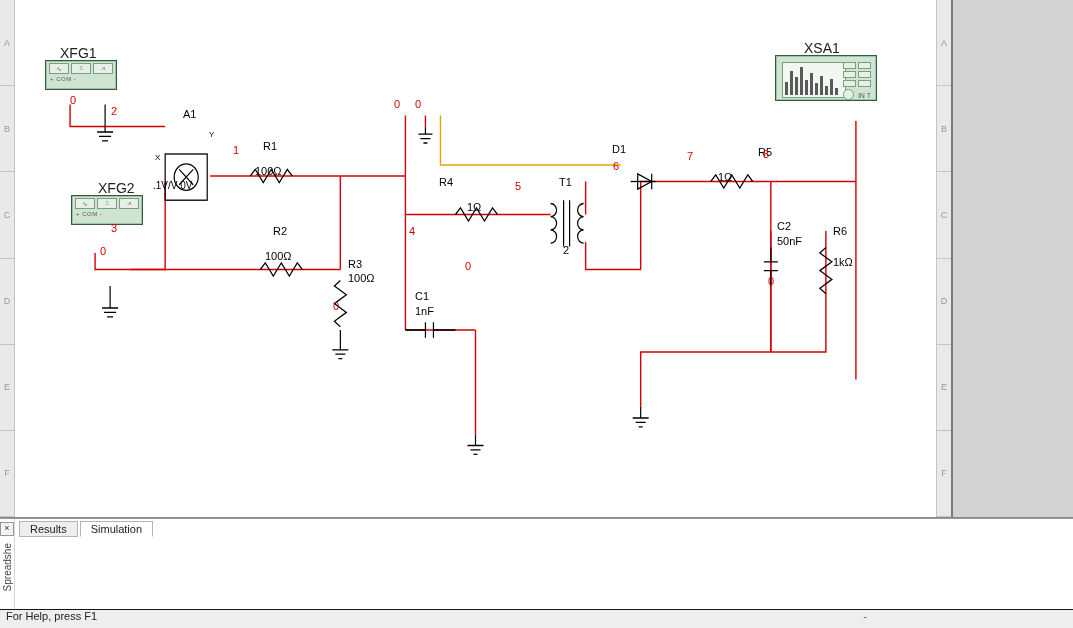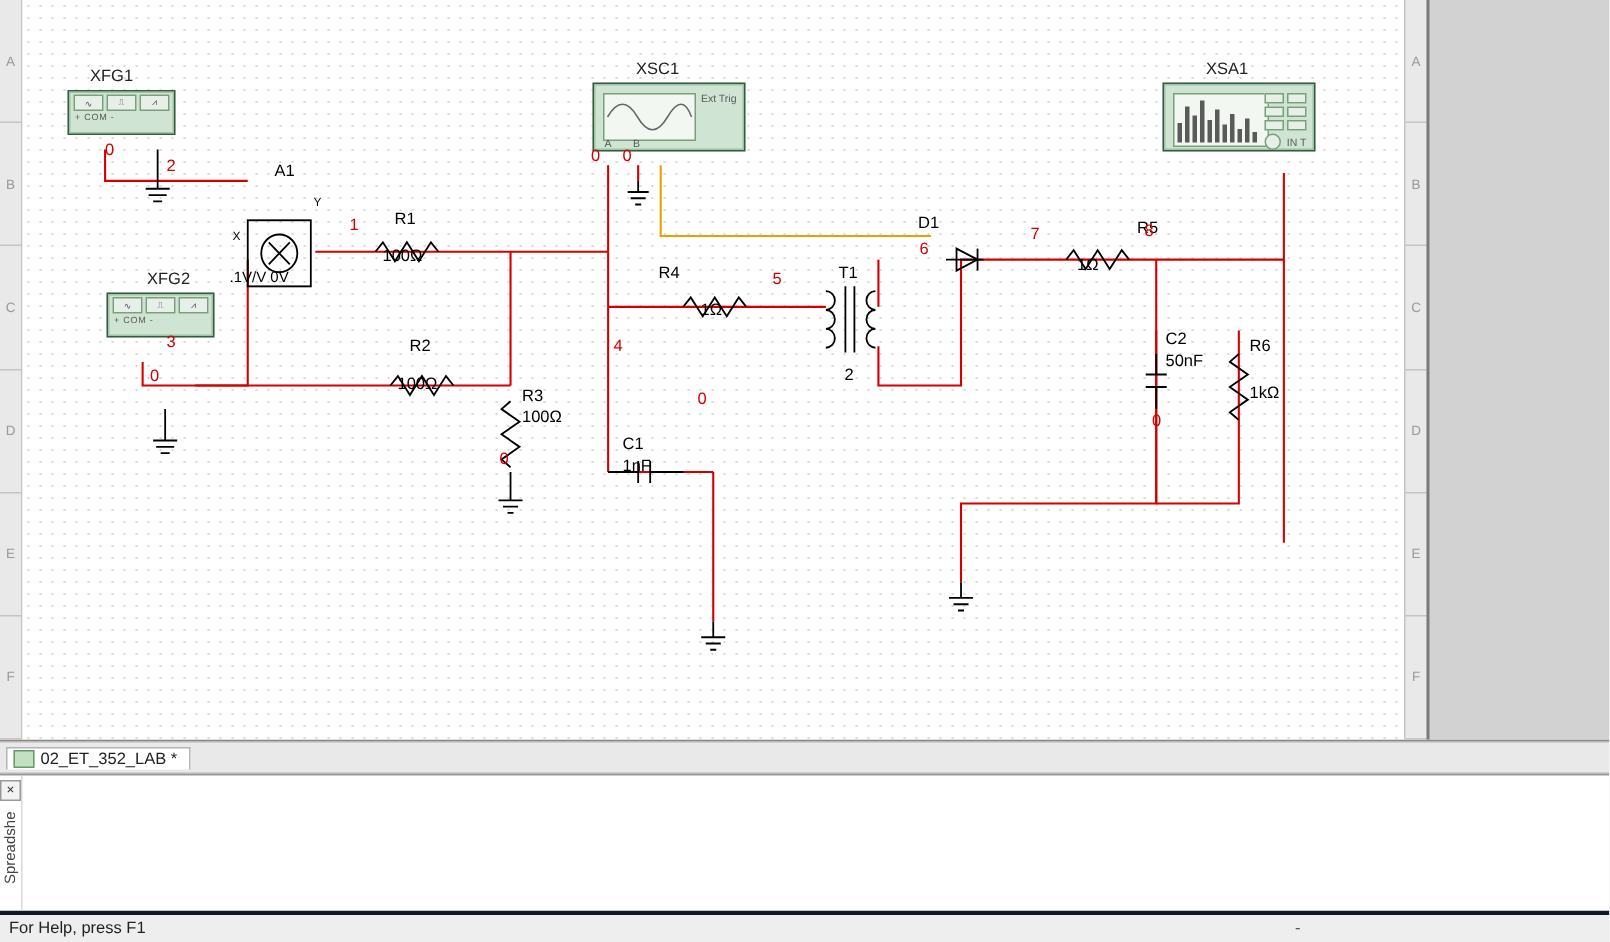--- a/index.html
+++ b/index.html
@@ -10,21 +10,21 @@
   .ruler-col.right{border-right:none;border-left:1px solid #c4c4c4;}
   .ruler-cell{flex:1;display:flex;align-items:center;justify-content:center;color:#999;font-size:9px;border-bottom:1px solid #c4c4c4;}
   .canvas{
     flex:1;position:relative;background:#fff;
     background-image:radial-gradient(circle,#d6d6d6 0.6px,transparent 0.6px);
     background-size:8px 8px;
   }
   .scroll-gap{width:120px;background:#d2d2d2;border-left:2px solid #7a7a7a;}
   
   .instr{position:absolute;width:100px;height:44px;background:#cfe4d3;border:1px solid #3a5a40;box-shadow:inset 0 0 0 1px #9cc3a5;}
-  .instr-label{position:absolute;top:-16px;left:28px;font-size:11px;color:#222;}
+  .instr-label{position:absolute;top:-16px;left:28px;font-size:14px;color:#222;}
   .fgen{width:70px;height:28px;}
   .fgen .row{display:flex;gap:2px;padding:2px 3px;}
   .fgen .btn{width:18px;height:9px;background:#e6f0e8;border:1px solid #7aa07a;font-size:6px;display:flex;align-items:center;justify-content:center;color:#4c4c4c;}
   .fgen .com{font-size:6px;color:#5a5a5a;letter-spacing:0.5px;padding-left:4px;}
   .scope .wave{position:absolute;left:6px;top:6px;width:60px;height:30px;background:#f2f7f2;border:1px solid #7aa07a;}
   .scope-txt{position:absolute;right:5px;top:7px;font-size:7px;color:#5a5a5a;}
   .sa .bars{position:absolute;left:6px;top:6px;width:58px;height:30px;background:#f2f7f2;border:1px solid #7aa07a;display:flex;align-items:flex-end;gap:2px;padding:2px;}
   .sa .bars span{display:block;width:3px;background:#5a5a5a;}
   .sa .ctrl{position:absolute;right:5px;top:6px;display:flex;flex-wrap:wrap;gap:2px;width:28px;}
   .sa .ctrl i{width:11px;height:5px;background:#e6f0e8;border:1px solid #7aa07a;}
@@ -45,21 +45,21 @@
   .spanel{height:90px;background:#fff;border-top:1px solid #999;display:flex;position:relative;}
   .spanel .closebox{width:12px;height:12px;border:1px solid #999;font-size:9px;text-align:center;line-height:10px;margin:3px;cursor:pointer;color:#333;background:#f3f3f3;}
   .spanel .side{width:14px;display:flex;flex-direction:column;align-items:center;border-right:1px solid #d9d9d9;}
   .spanel .side .vtxt{writing-mode:vertical-rl;transform:rotate(180deg);font-size:10px;color:#444;padding:4px 0;}
   .spanel .body{flex:1;position:relative;display:flex;flex-direction:column;}
   .spanel .outbox{flex:1;border:1px solid #bdbdbd;margin:4px 4px 0 4px;padding:6px 10px;background:#fff;overflow:auto;}
   .spanel .bottom-tabs{display:flex;align-items:center;gap:2px;padding:0 4px;height:20px;}
   .btab{border:1px solid #b4b4b4;background:#eee;padding:1px 10px;font-size:11px;cursor:pointer;}
   .btab.active{background:#fff;border-bottom-color:#fff;}
   
-  .status{height:18px;background:#eee;border-top:3px solid #0f172a;display:flex;align-items:center;padding:0 6px;font-size:11px;}
+  .status{height:18px;background:#eee;border-top:1px solid #0f172a;display:flex;padding:0 6px;font-size:11px;}
   .status .r{margin-left:auto;padding-right:200px;color:#555;}
 </style>
 </head>
 <body>
 
 <div class="app">
 
   <div class="canvas-wrap">
 
     <div class="ruler-col">
@@ -151,31 +151,20 @@
       <div class="instr fgen" style="left:56px;top:195px">
         <div class="instr-label" style="left:26px">XFG2</div>
         <div class="row">
             <div class="btn">∿</div>
             <div class="btn">⎍</div>
             <div class="btn">⩘</div>
           </div>
         <div class="com"><span>+ </span><span>COM</span><span> -</span></div>
       </div>
 
-      <div class="instr scope" style="left:380px;top:55px">
-        <div class="instr-label">XSC1</div>
-        <div class="wave">
-          <svg viewBox="0 0 60 30" style="width:100%;height:100%">
-              <path d="M2 15 Q12 -2 22 15 T42 15 T58 15" stroke="#666" fill="none" stroke-width="1"></path>
-            </svg>
-        </div>
-        <div class="scope-txt">Ext Trig</div>
-        <div style="position:absolute;left:7px;bottom:0;font-size:7px;color:#555"><span>A</span></div>
-        <div style="position:absolute;left:26px;bottom:0;font-size:7px;color:#555"><span>B</span></div>
-      </div>
 
       <div class="instr sa" style="left:760px;top:55px">
         <div class="instr-label">XSA1</div>
         <div class="bars">
           <span style="height:45%"></span>
             <span style="height:80%"></span>
             <span style="height:60%"></span>
           <span style="height:95%"></span>
             <span style="height:50%"></span>
             <span style="height:75%"></span>
@@ -254,33 +243,31 @@
       <div class="ruler-cell">B</div>
       <div class="ruler-cell">C</div>
       <div class="ruler-cell">D</div>
       <div class="ruler-cell">E</div>
       <div class="ruler-cell">F</div>
     </div>
 
     <div class="scroll-gap"></div>
   </div>
 
-  <div class="design-tabs">
-    <div class="design-tab">
-      <span class="ico"></span>
-      <span>02_ET_352_LAB *</span>
-    </div>
-  </div>
 
   <div class="spanel">
     <div class="side">
       <div class="closebox">×</div>
       <div class="vtxt">Spreadshe</div>
     </div>
     <div class="body">
+      <div class="bottom-tabs">
+        <div class="btab">Results</div>
+        <div class="btab active">Simulation</div>
+      </div>
     </div>
   </div>
 
   <div class="status">
     <span>For Help, press F1</span>
     <span class="r">-</span>
   </div>
 
 </div>
 

